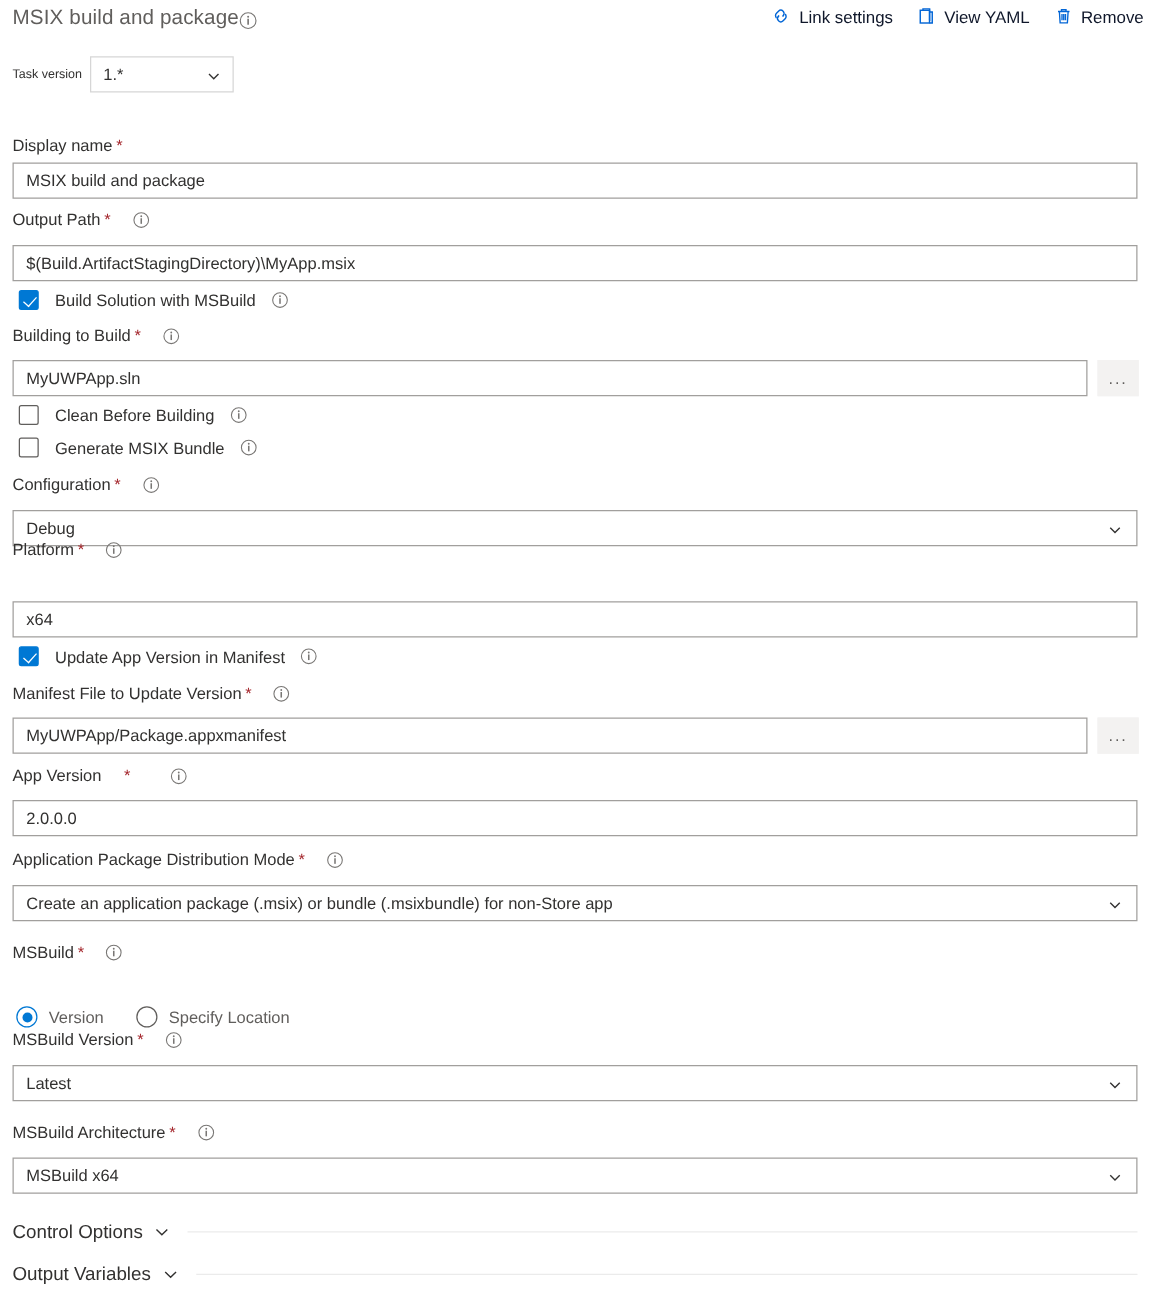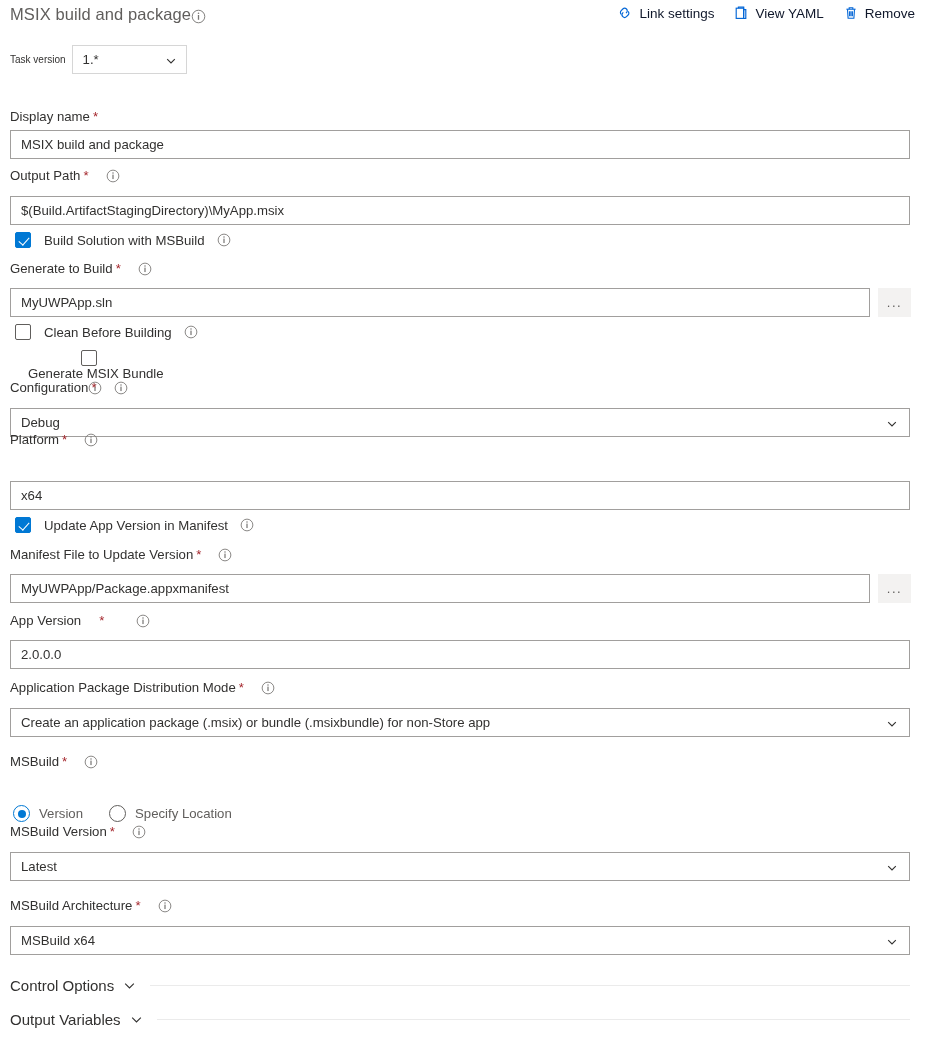--- a/index.html
+++ b/index.html
@@ -199,21 +199,21 @@
     <span class="lbl-info">
       <svg width="14" height="14" viewBox="0 0 16 16">
           <circle cx="8" cy="8" r="6.7" fill="none" stroke="#797775" stroke-width="1"></circle>
           <circle cx="8" cy="4.6" r=".85" fill="#797775"></circle>
           <rect x="7.3" y="6.4" width="1.4" height="5.1" fill="#797775"></rect>
         </svg>
     </span>
   </div>
 
   <div class="field-label" style="left:10px; top:261px;">
-    <span>Generate to Build</span>
+    <span>Building to Build</span>
     <span class="req">*</span>
     <span class="lbl-info">
       <svg width="14" height="14" viewBox="0 0 16 16">
           <circle cx="8" cy="8" r="6.7" fill="none" stroke="#797775" stroke-width="1"></circle>
           <circle cx="8" cy="4.6" r=".85" fill="#797775"></circle>
           <rect x="7.3" y="6.4" width="1.4" height="5.1" fill="#797775"></rect>
         </svg>
     </span>
   </div>
   <div class="inp short" style="top:288px;">
@@ -228,21 +228,21 @@
     <span class="cb-label">Clean Before Building</span>
     <span class="lbl-info">
       <svg width="14" height="14" viewBox="0 0 16 16">
           <circle cx="8" cy="8" r="6.7" fill="none" stroke="#797775" stroke-width="1"></circle>
           <circle cx="8" cy="4.6" r=".85" fill="#797775"></circle>
           <rect x="7.3" y="6.4" width="1.4" height="5.1" fill="#797775"></rect>
         </svg>
     </span>
   </div>
 
-  <div class="cb-row" style="left:15px; top:350px;flex-direction:column;">
+  <div class="cb-row" style="left:15px; top:350px;">
     <span class="cb"></span>
     <span class="cb-label">Generate MSIX Bundle</span>
     <span class="lbl-info">
       <svg width="14" height="14" viewBox="0 0 16 16">
           <circle cx="8" cy="8" r="6.7" fill="none" stroke="#797775" stroke-width="1"></circle>
           <circle cx="8" cy="4.6" r=".85" fill="#797775"></circle>
           <rect x="7.3" y="6.4" width="1.4" height="5.1" fill="#797775"></rect>
         </svg>
     </span>
   </div>

